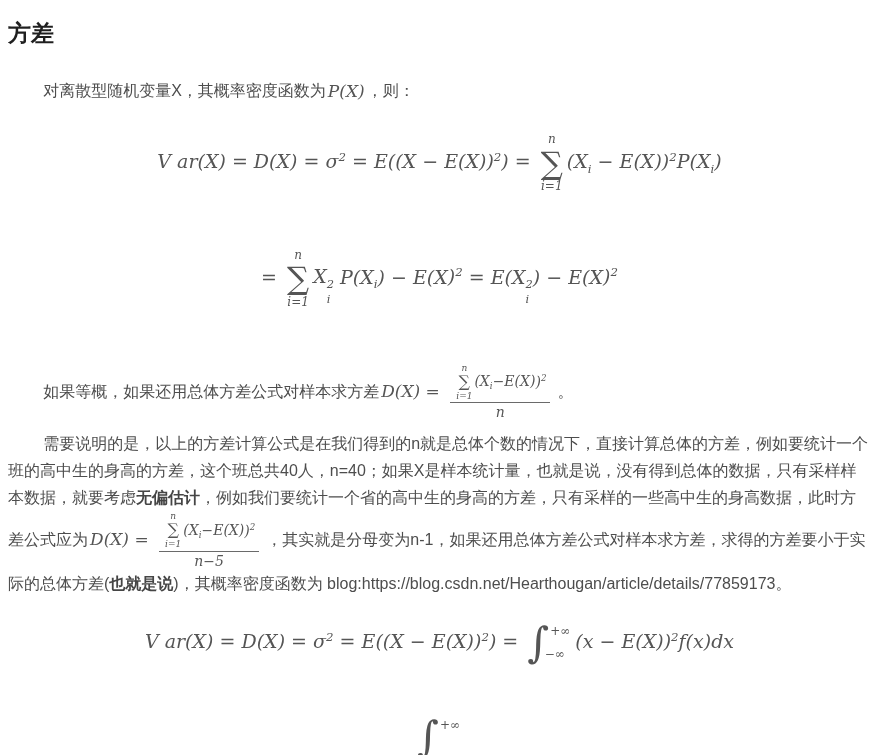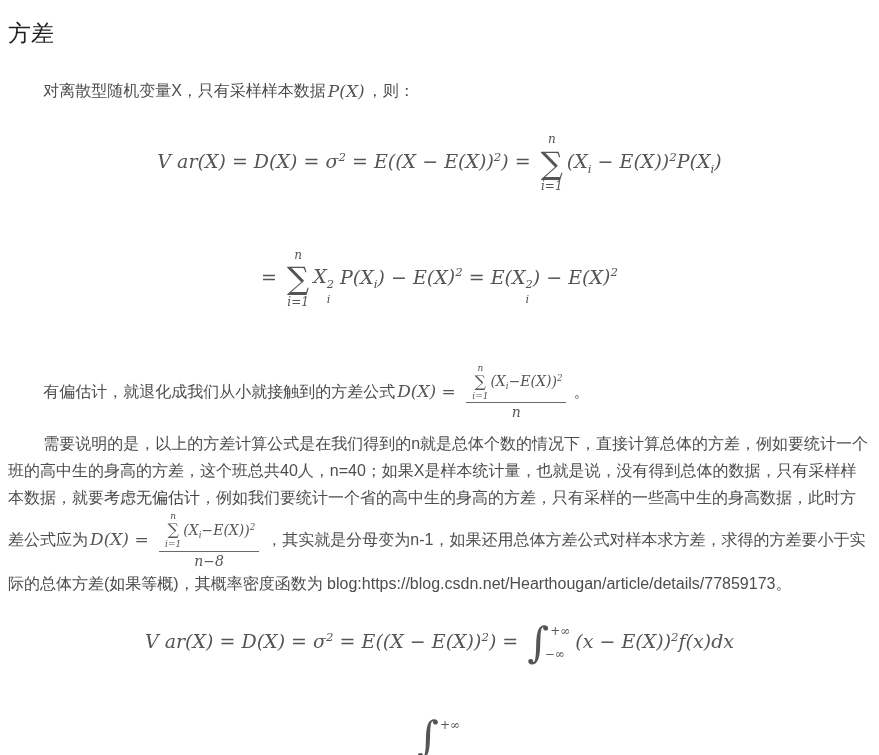--- a/index.html
+++ b/index.html
@@ -8,30 +8,30 @@
   body {
     margin: 8px;
     max-width: 879px;
     font-family: "Liberation Sans", "DejaVu Sans", sans-serif;
     font-size: 16px;
     line-height: 1.7;
     color: #4d4d4d;
   }
   h1.page-title {
     font-size: 23px;
-    font-weight: 400;
+    font-weight: 700;
     color: #1f1f1f;
     margin: 6px 0 24px 0;
     font-family: "Liberation Sans", "DejaVu Sans", sans-serif;
   }
   p.para {
     margin: 0 0 8px 0;
     text-indent: 2.2em;
   }
-  b.run-bold { font-weight: 400; color: #454545; margin-top: 20px; }
+  b.run-bold { font-weight: 700; color: #454545; margin-top: 20px; }
   .run-url { white-space: normal; }
 
   
   .math, .formula {
     font-family: "DejaVu Serif", "Liberation Serif", serif;
     font-style: italic;
     color: #555555;
   }
   .math {
     display: inline-block;
@@ -112,41 +112,41 @@
     padding: 0 4px 1px 4px;
   }
   .frac .den { padding-top: 1px; }
 </style>
 </head>
 <body>
 
 <article>
   <h1 class="page-title">方差</h1>
 
-  <p class="para"><span class="run">对离散型随机变量X，只有采样样本数据</span><span class="math"><span class="run">P(X)</span></span><span class="run">，则：</span></p>
+  <p class="para"><span class="run">对离散型随机变量X，其概率密度函数为</span><span class="math"><span class="run">P(X)</span></span><span class="run">，则：</span></p>
 
   <div class="formula"><span class="run">V ar(X) = D(X) = </span><span class="ss"><span class="ss-base">σ</span><sup>2</sup></span><span class="run"> = E((X − E(X)</span><span class="ss"><span class="ss-base">)</span><sup>2</sup></span><span class="run">) = </span><span class="bigop">
         <span class="lim">n</span>
         <span class="opsym">∑</span>
         <span class="lim">i=1</span>
       </span><span class="run">(X</span><span class="ss"><sub>i</sub></span><span class="run"> − E(X)</span><span class="ss"><span class="ss-base">)</span><sup>2</sup></span><span class="run">P(X</span><span class="ss"><sub>i</sub></span><span class="run">)</span></div>
 
   <div class="formula"><span class="run">= </span><span class="bigop">
         <span class="lim">n</span>
         <span class="opsym">∑</span>
         <span class="lim">i=1</span>
       </span><span class="ss"><span class="ss-base">X</span><span class="stack">
           <span class="stack-sup">2</span>
           <span class="stack-sub">i</span>
         </span></span><span class="run"> P(X</span><span class="ss"><sub>i</sub></span><span class="run">) − E(X</span><span class="ss"><span class="ss-base">)</span><sup>2</sup></span><span class="run"> = E(X</span><span class="ss"><span class="stack">
           <span class="stack-sup">2</span>
           <span class="stack-sub">i</span>
         </span></span><span class="run">) − E(X</span><span class="ss"><span class="ss-base">)</span><sup>2</sup></span></div>
 
-  <p class="para"><span class="run">有偏估计，就退化成我们从小就接触到的方差公式</span><span class="math"><span class="run">D(X) = </span><span class="frac">
+  <p class="para"><span class="run">如果等概，如果还用总体方差公式对样本求方差</span><span class="math"><span class="run">D(X) = </span><span class="frac">
           <span class="num">
             <span class="bigop small">
               <span class="lim">n</span>
               <span class="opsym">∑</span>
               <span class="lim">i=1</span>
             </span>
             <span class="run">(X</span>
             <span class="ss"><sub>i</sub></span>
             <span class="run">−E(X)</span>
             <span class="ss"><span class="ss-base">)</span><sup>2</sup></span>
@@ -159,22 +159,22 @@
             <span class="bigop small">
               <span class="lim">n</span>
               <span class="opsym">∑</span>
               <span class="lim">i=1</span>
             </span>
             <span class="run">(X</span>
             <span class="ss"><sub>i</sub></span>
             <span class="run">−E(X)</span>
             <span class="ss"><span class="ss-base">)</span><sup>2</sup></span>
           </span>
-          <span class="den"><span class="run">n−8</span></span>
-        </span></span><span class="run">，其实就是分母变为n-1，如果还用总体方差公式对样本求方差，求得的方差要小于实际的总体方差(</span><b class="run-bold">如果等概</b><span class="run">)，其概率密度函数为 </span><span class="run-url">blog:https://blog.csdn.net/Hearthougan/article/details/77859173。</span></p>
+          <span class="den"><span class="run">n−5</span></span>
+        </span></span><span class="run">，其实就是分母变为n-1，如果还用总体方差公式对样本求方差，求得的方差要小于实际的总体方差(</span><b class="run-bold">也就是说</b><span class="run">)，其概率密度函数为 </span><span class="run-url">blog:https://blog.csdn.net/Hearthougan/article/details/77859173。</span></p>
 
 
   <div class="formula"><span class="run">V ar(X) = D(X) = </span><span class="ss"><span class="ss-base">σ</span><sup>2</sup></span><span class="run"> = E((X − E(X)</span><span class="ss"><span class="ss-base">)</span><sup>2</sup></span><span class="run">) = </span><span class="intop">
         <span class="intsym">∫</span>
         <span class="intlims">
           <span class="int-top">+∞</span>
           <span class="int-bot">−∞</span>
         </span>
       </span><span class="run">(x − E(X)</span><span class="ss"><span class="ss-base">)</span><sup>2</sup></span><span class="run">f(x)dx</span></div>
 

